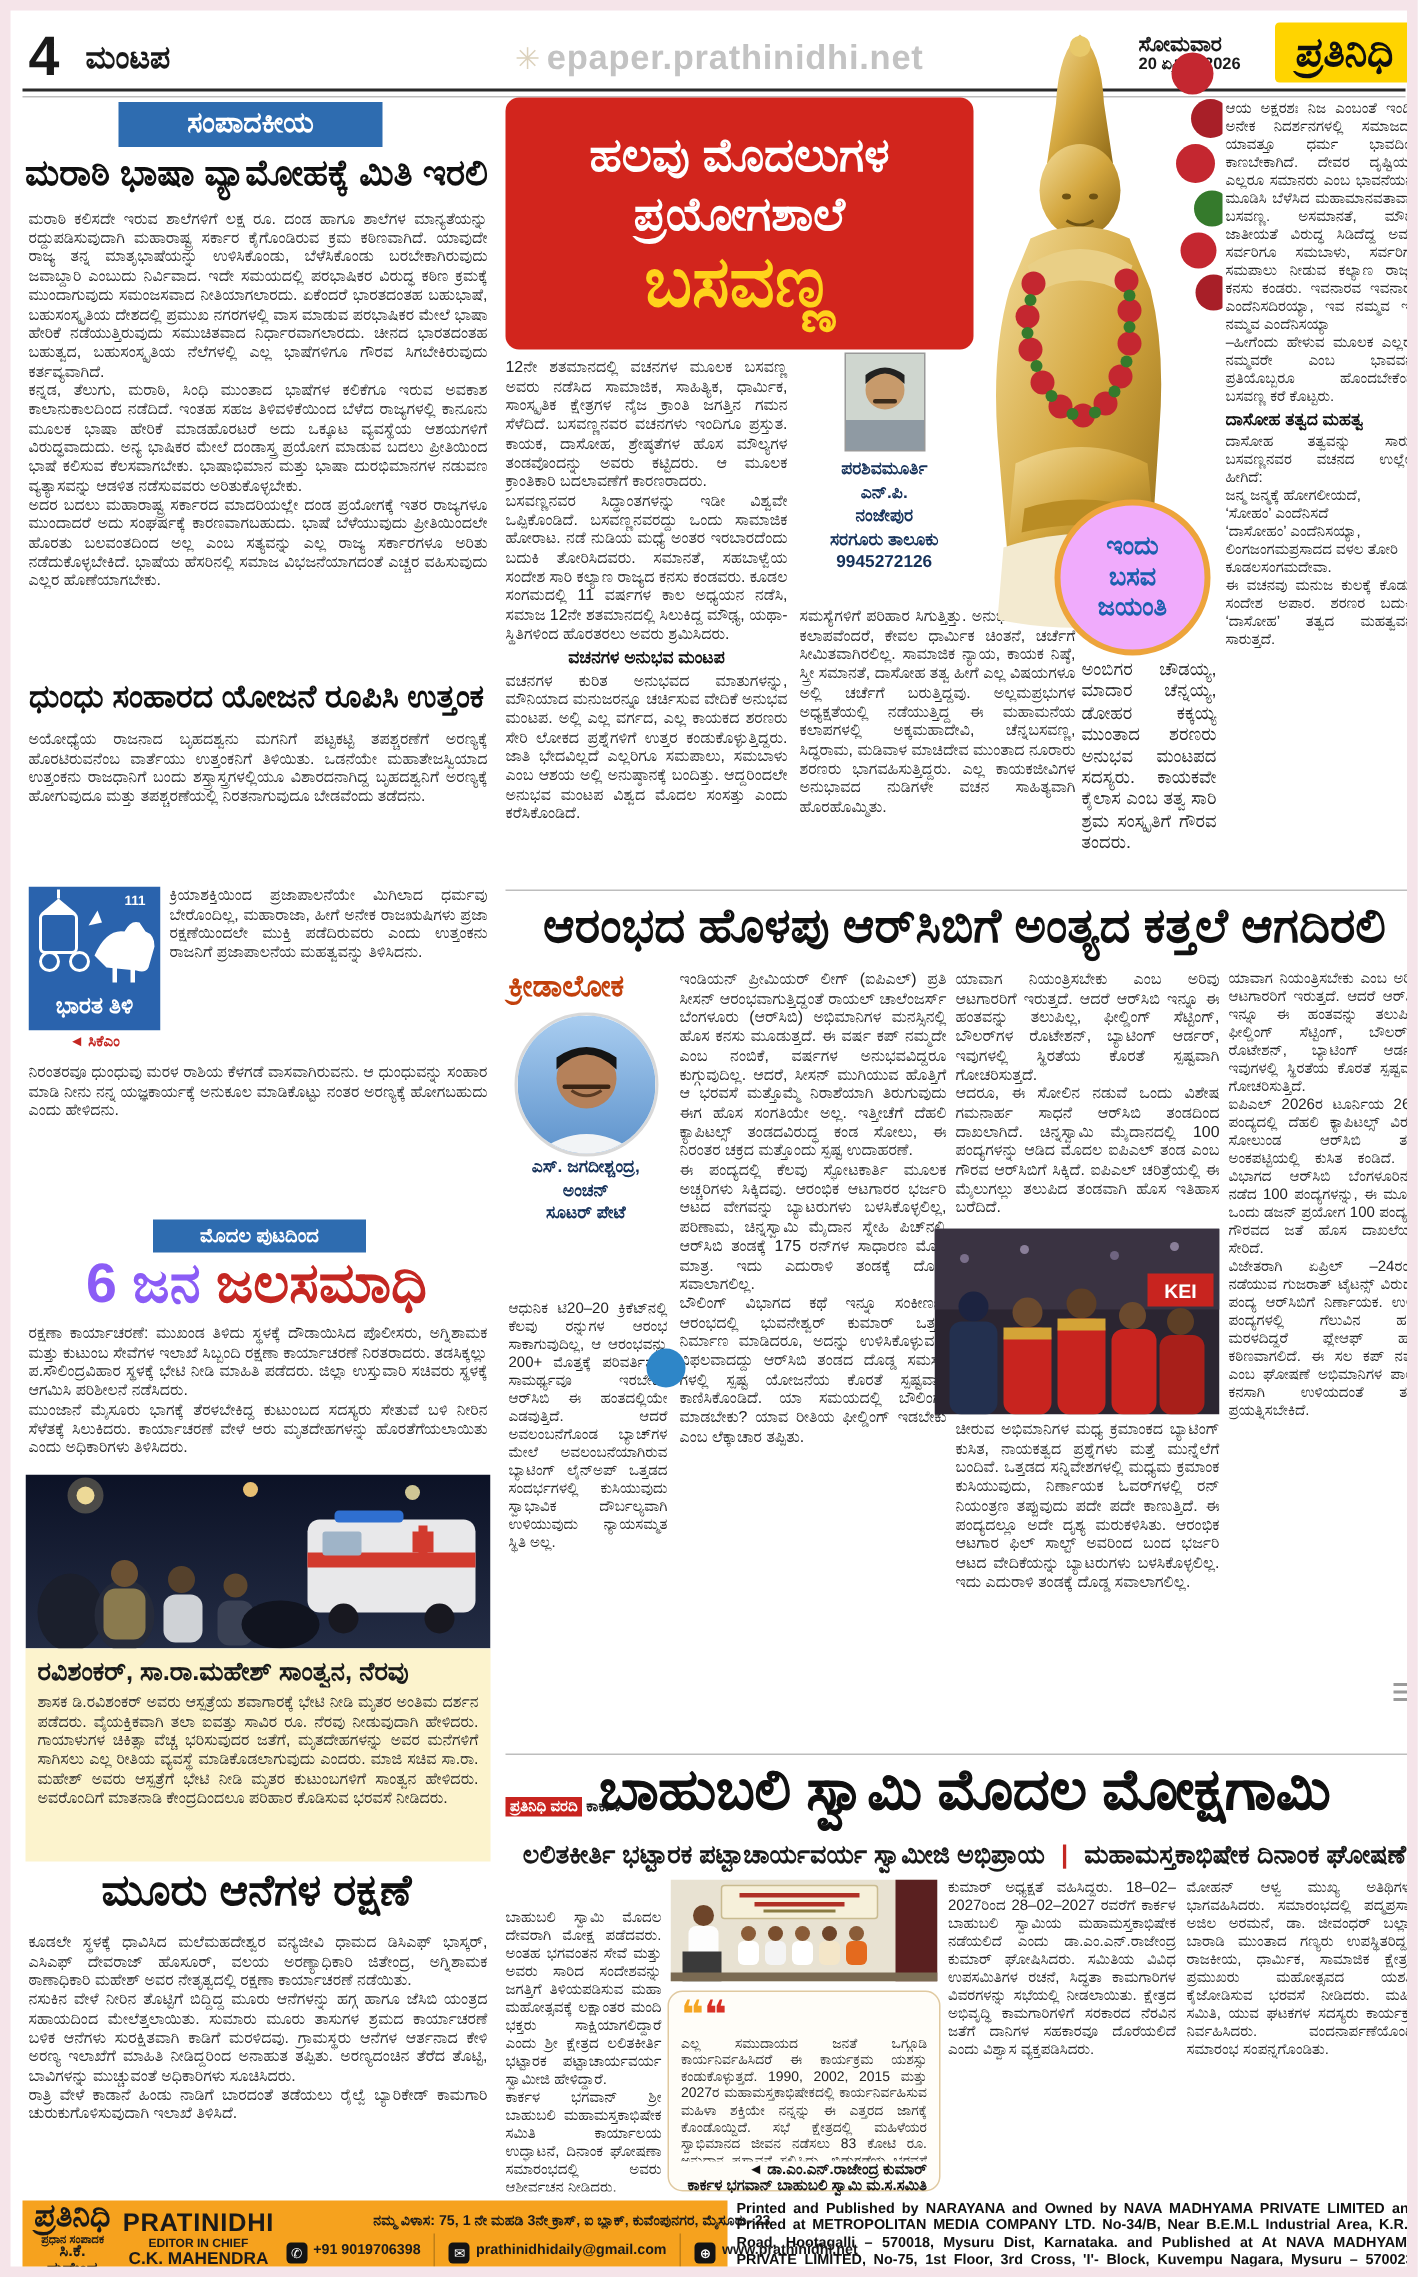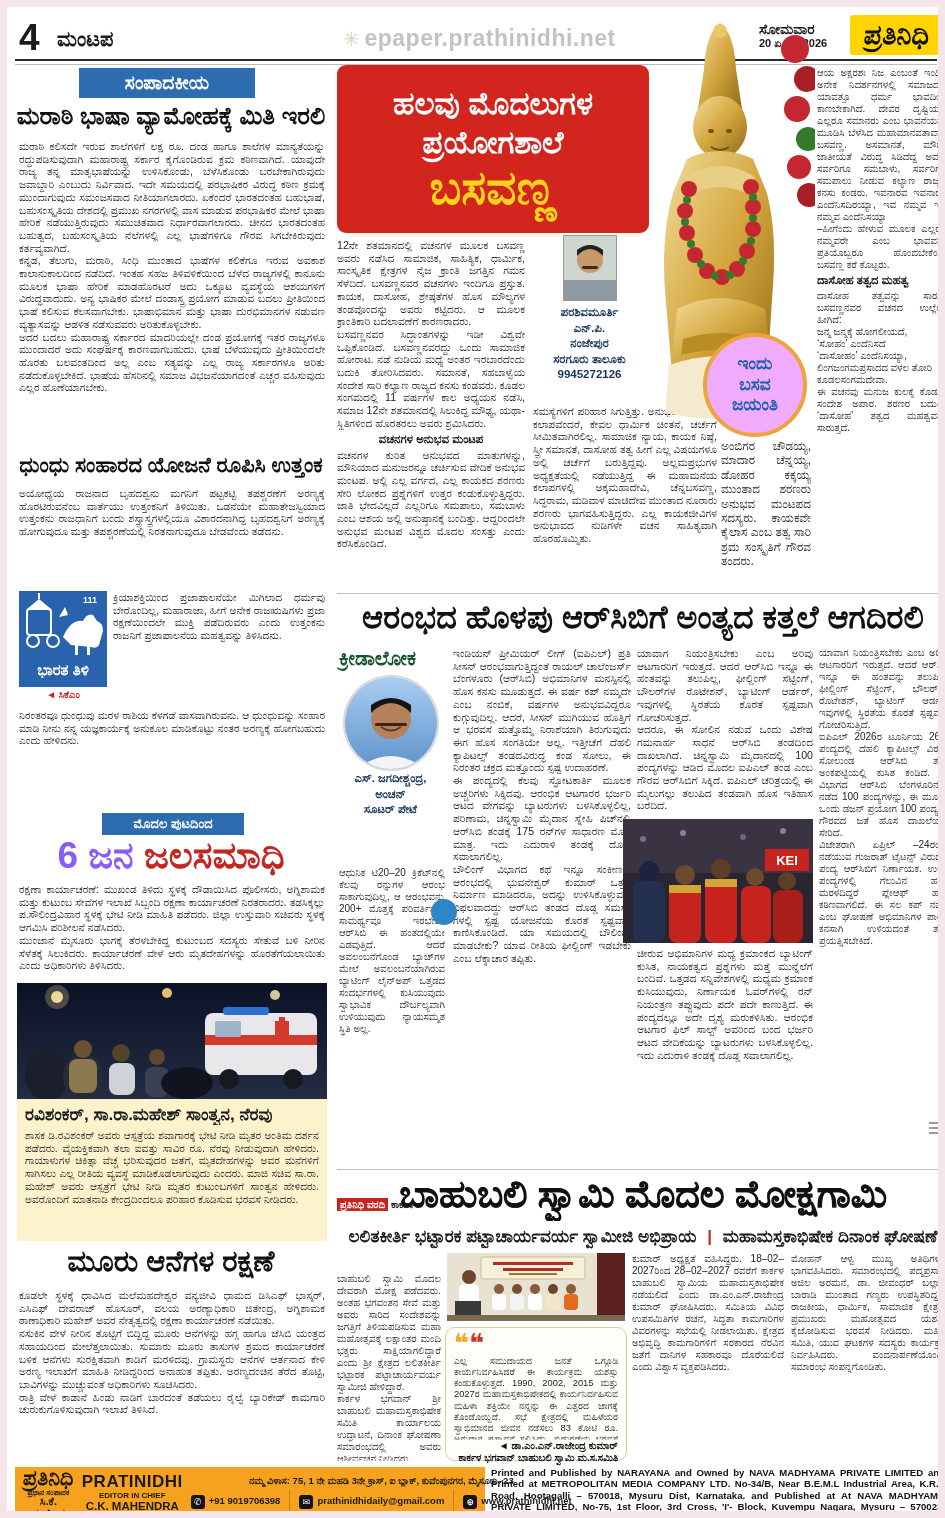--- a/index.html
+++ b/index.html
@@ -237,21 +237,21 @@
 ಜನ್ಮ ಜನ್ಮಕ್ಕೆ ಹೋಗಲೀಯದೆ,
 ‘ಸೋಹಂ’ ಎಂದೆನಿಸದೆ
 ‘ದಾಸೋಹಂ’ ಎಂದೆನಿಸಯ್ಯಾ,
 ಲಿಂಗಜಂಗಮಪ್ರಸಾದದ ವಳಲ ತೋರಿ
 ಕೂಡಲಸಂಗಮದೇವಾ.
 ಈ ವಚನವು ಮನುಜ ಕುಲಕ್ಕೆ ಕೊಡುವ ಸಂದೇಶ ಅಪಾರ. ಶರಣರ ಬದುಕಿನ ‘ದಾಸೋಹ’ ತತ್ವದ ಮಹತ್ವವನ್ನು ಸಾರುತ್ತದೆ.</div>
   </div>
 
   <div class="abs rule-b" style="left:330px;top:586px;width:612px;"></div>
   <div class="abs hl" style="left:330px;top:592px;width:612px;height:42px;font-size:32px;text-align:center;white-space:nowrap;">ಆರಂಭದ ಹೊಳಪು ಆರ್‌ಸಿಬಿಗೆ ಅಂತ್ಯದ ಕತ್ತಲೆ ಆಗದಿರಲಿ</div>
-  <div class="abs" style="left:332px;top:640px;width:110px;font-size:20px;font-weight:bold;color:#14532d;">ಕ್ರೀಡಾಲೋಕ</div>
+  <div class="abs" style="left:332px;top:640px;width:110px;font-size:20px;font-weight:bold;color:#c2410c;">ಕ್ರೀಡಾಲೋಕ</div>
   <div class="abs" style="left:336px;top:668px;width:92px;height:92px;border-radius:50%;overflow:hidden;border:2px solid #d8d8d8;">
     <svg width="92" height="92" viewBox="0 0 92 92">
       <defs>
           <linearGradient id="sb" x1="0" y1="0" x2="0" y2="1">
             <stop offset="0" stop-color="#a9cdf0"></stop>
             <stop offset="1" stop-color="#5e93cc"></stop>
           </linearGradient>
         </defs>
       <rect width="92" height="92" fill="url(#sb)"></rect>
       <path d="M12 92 q34 -26 68 0 Z" fill="#f2f4f6"></path>

